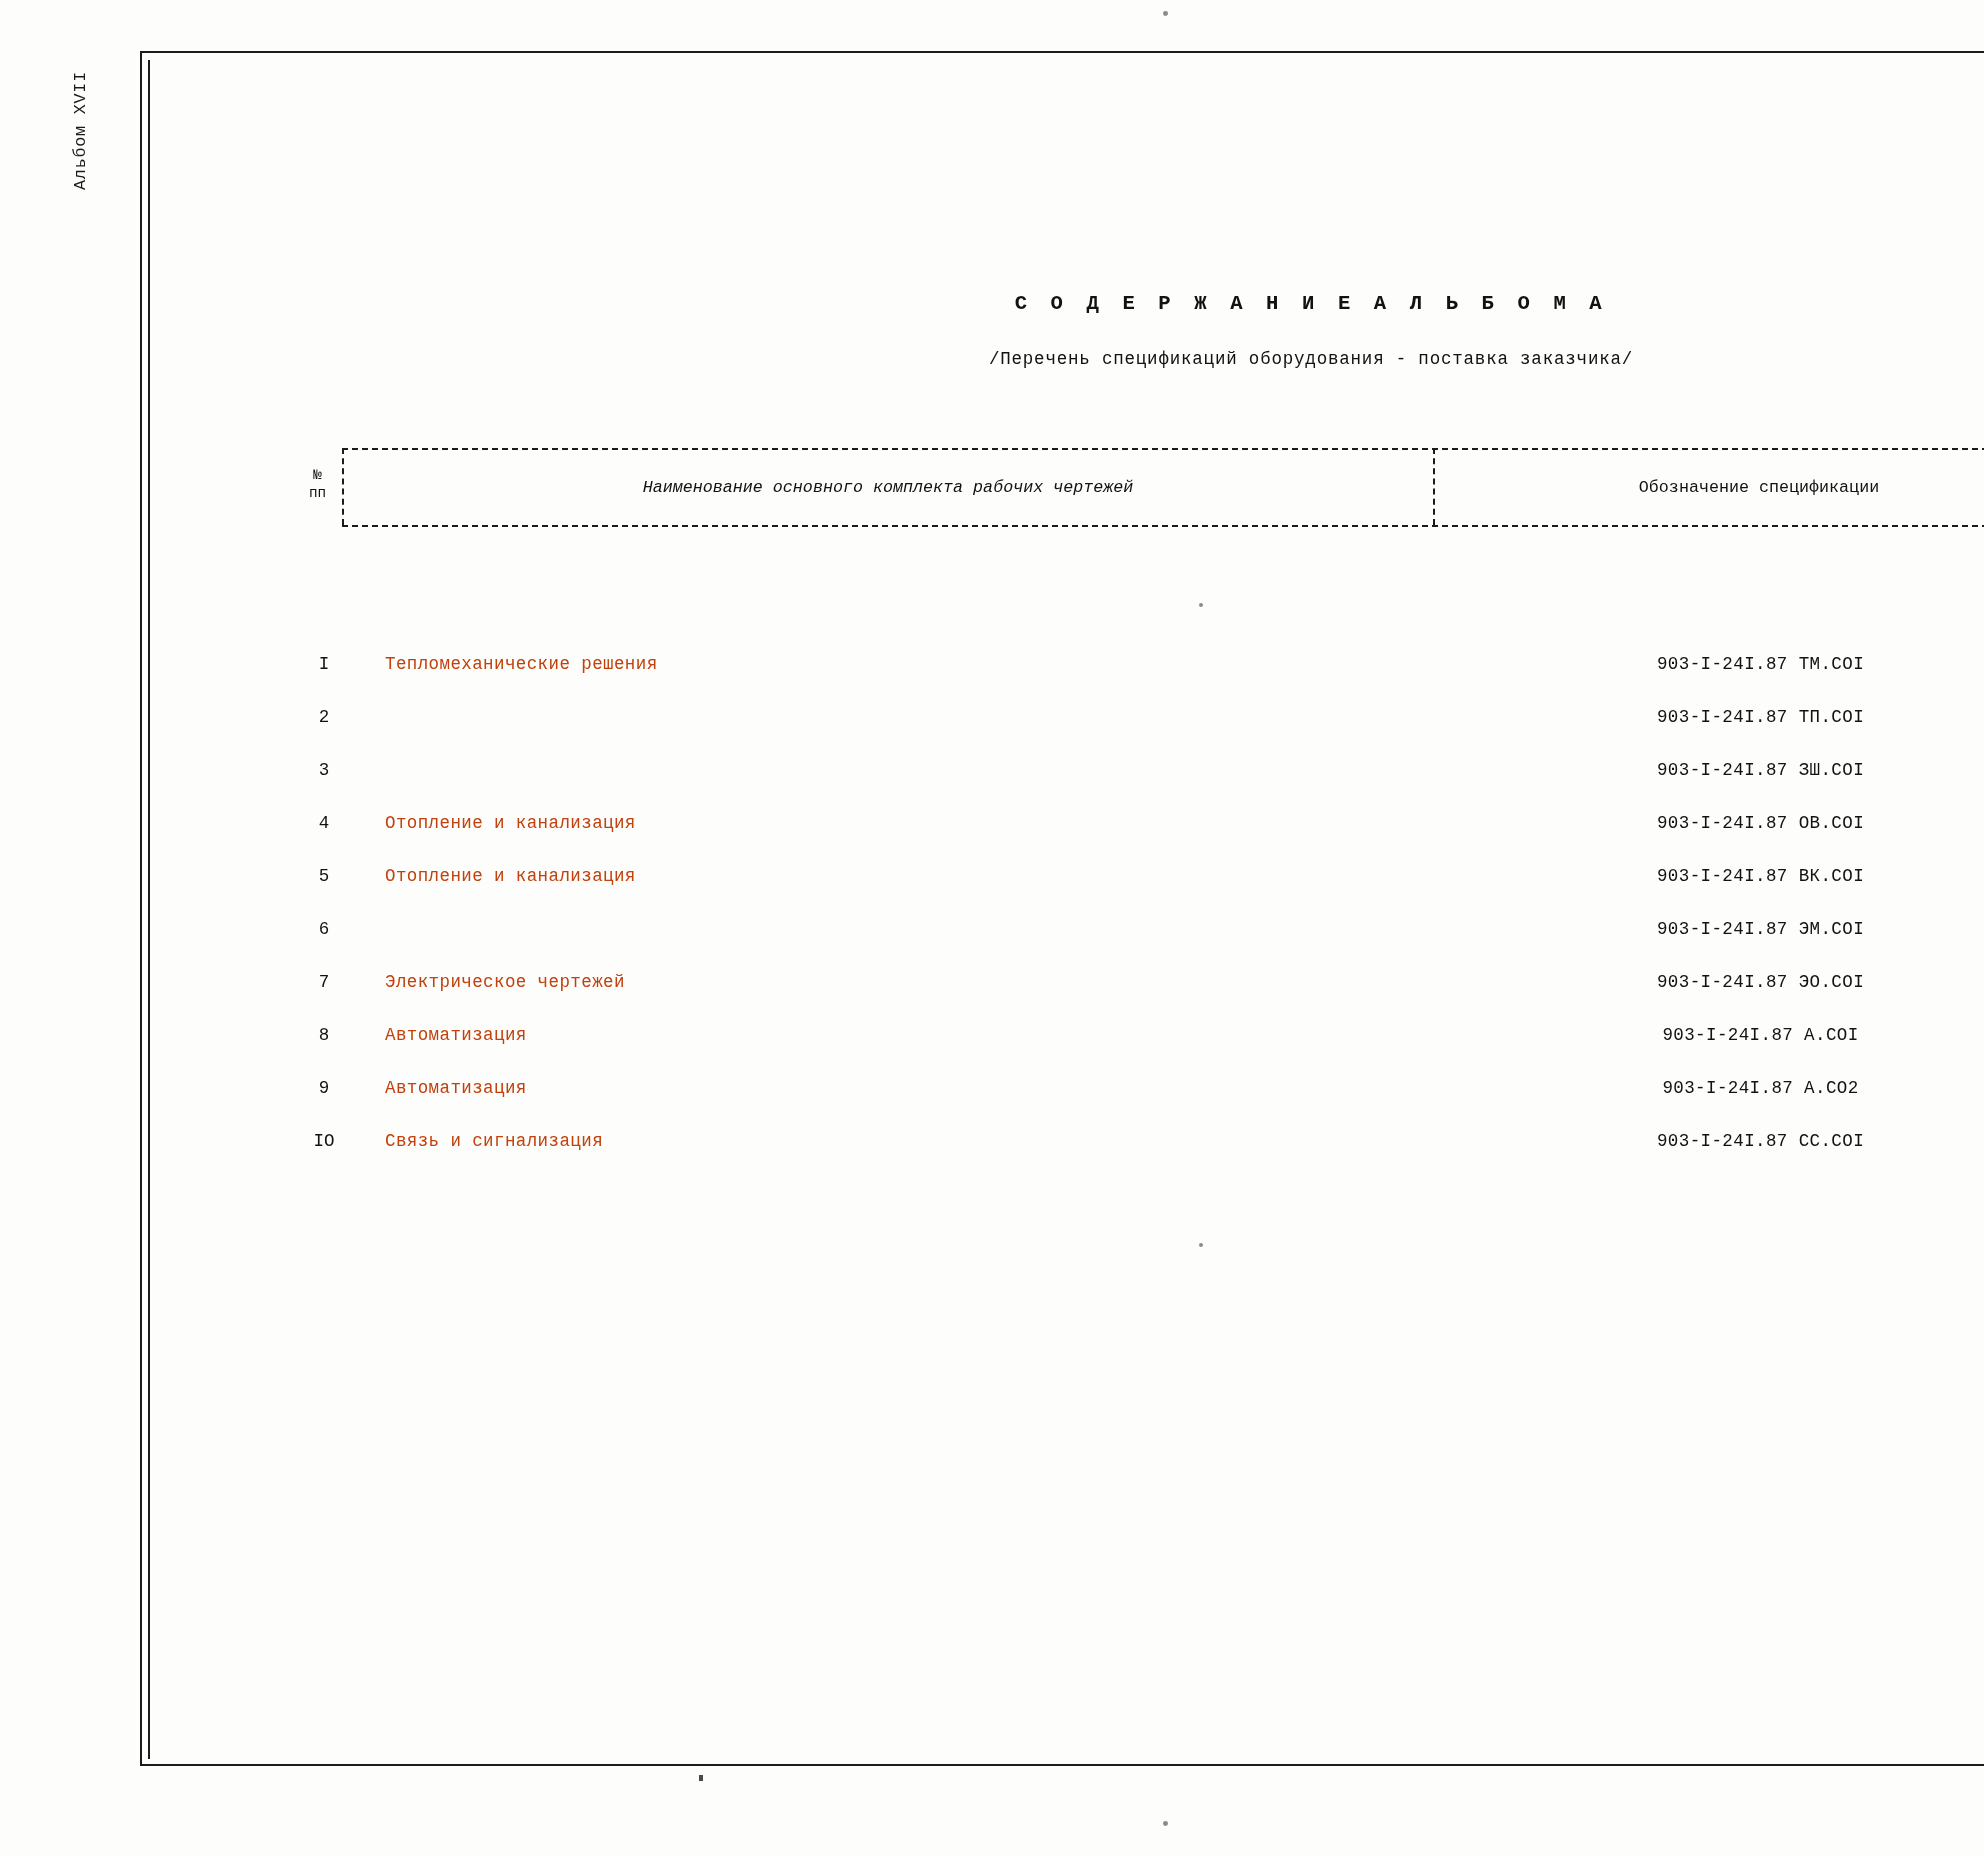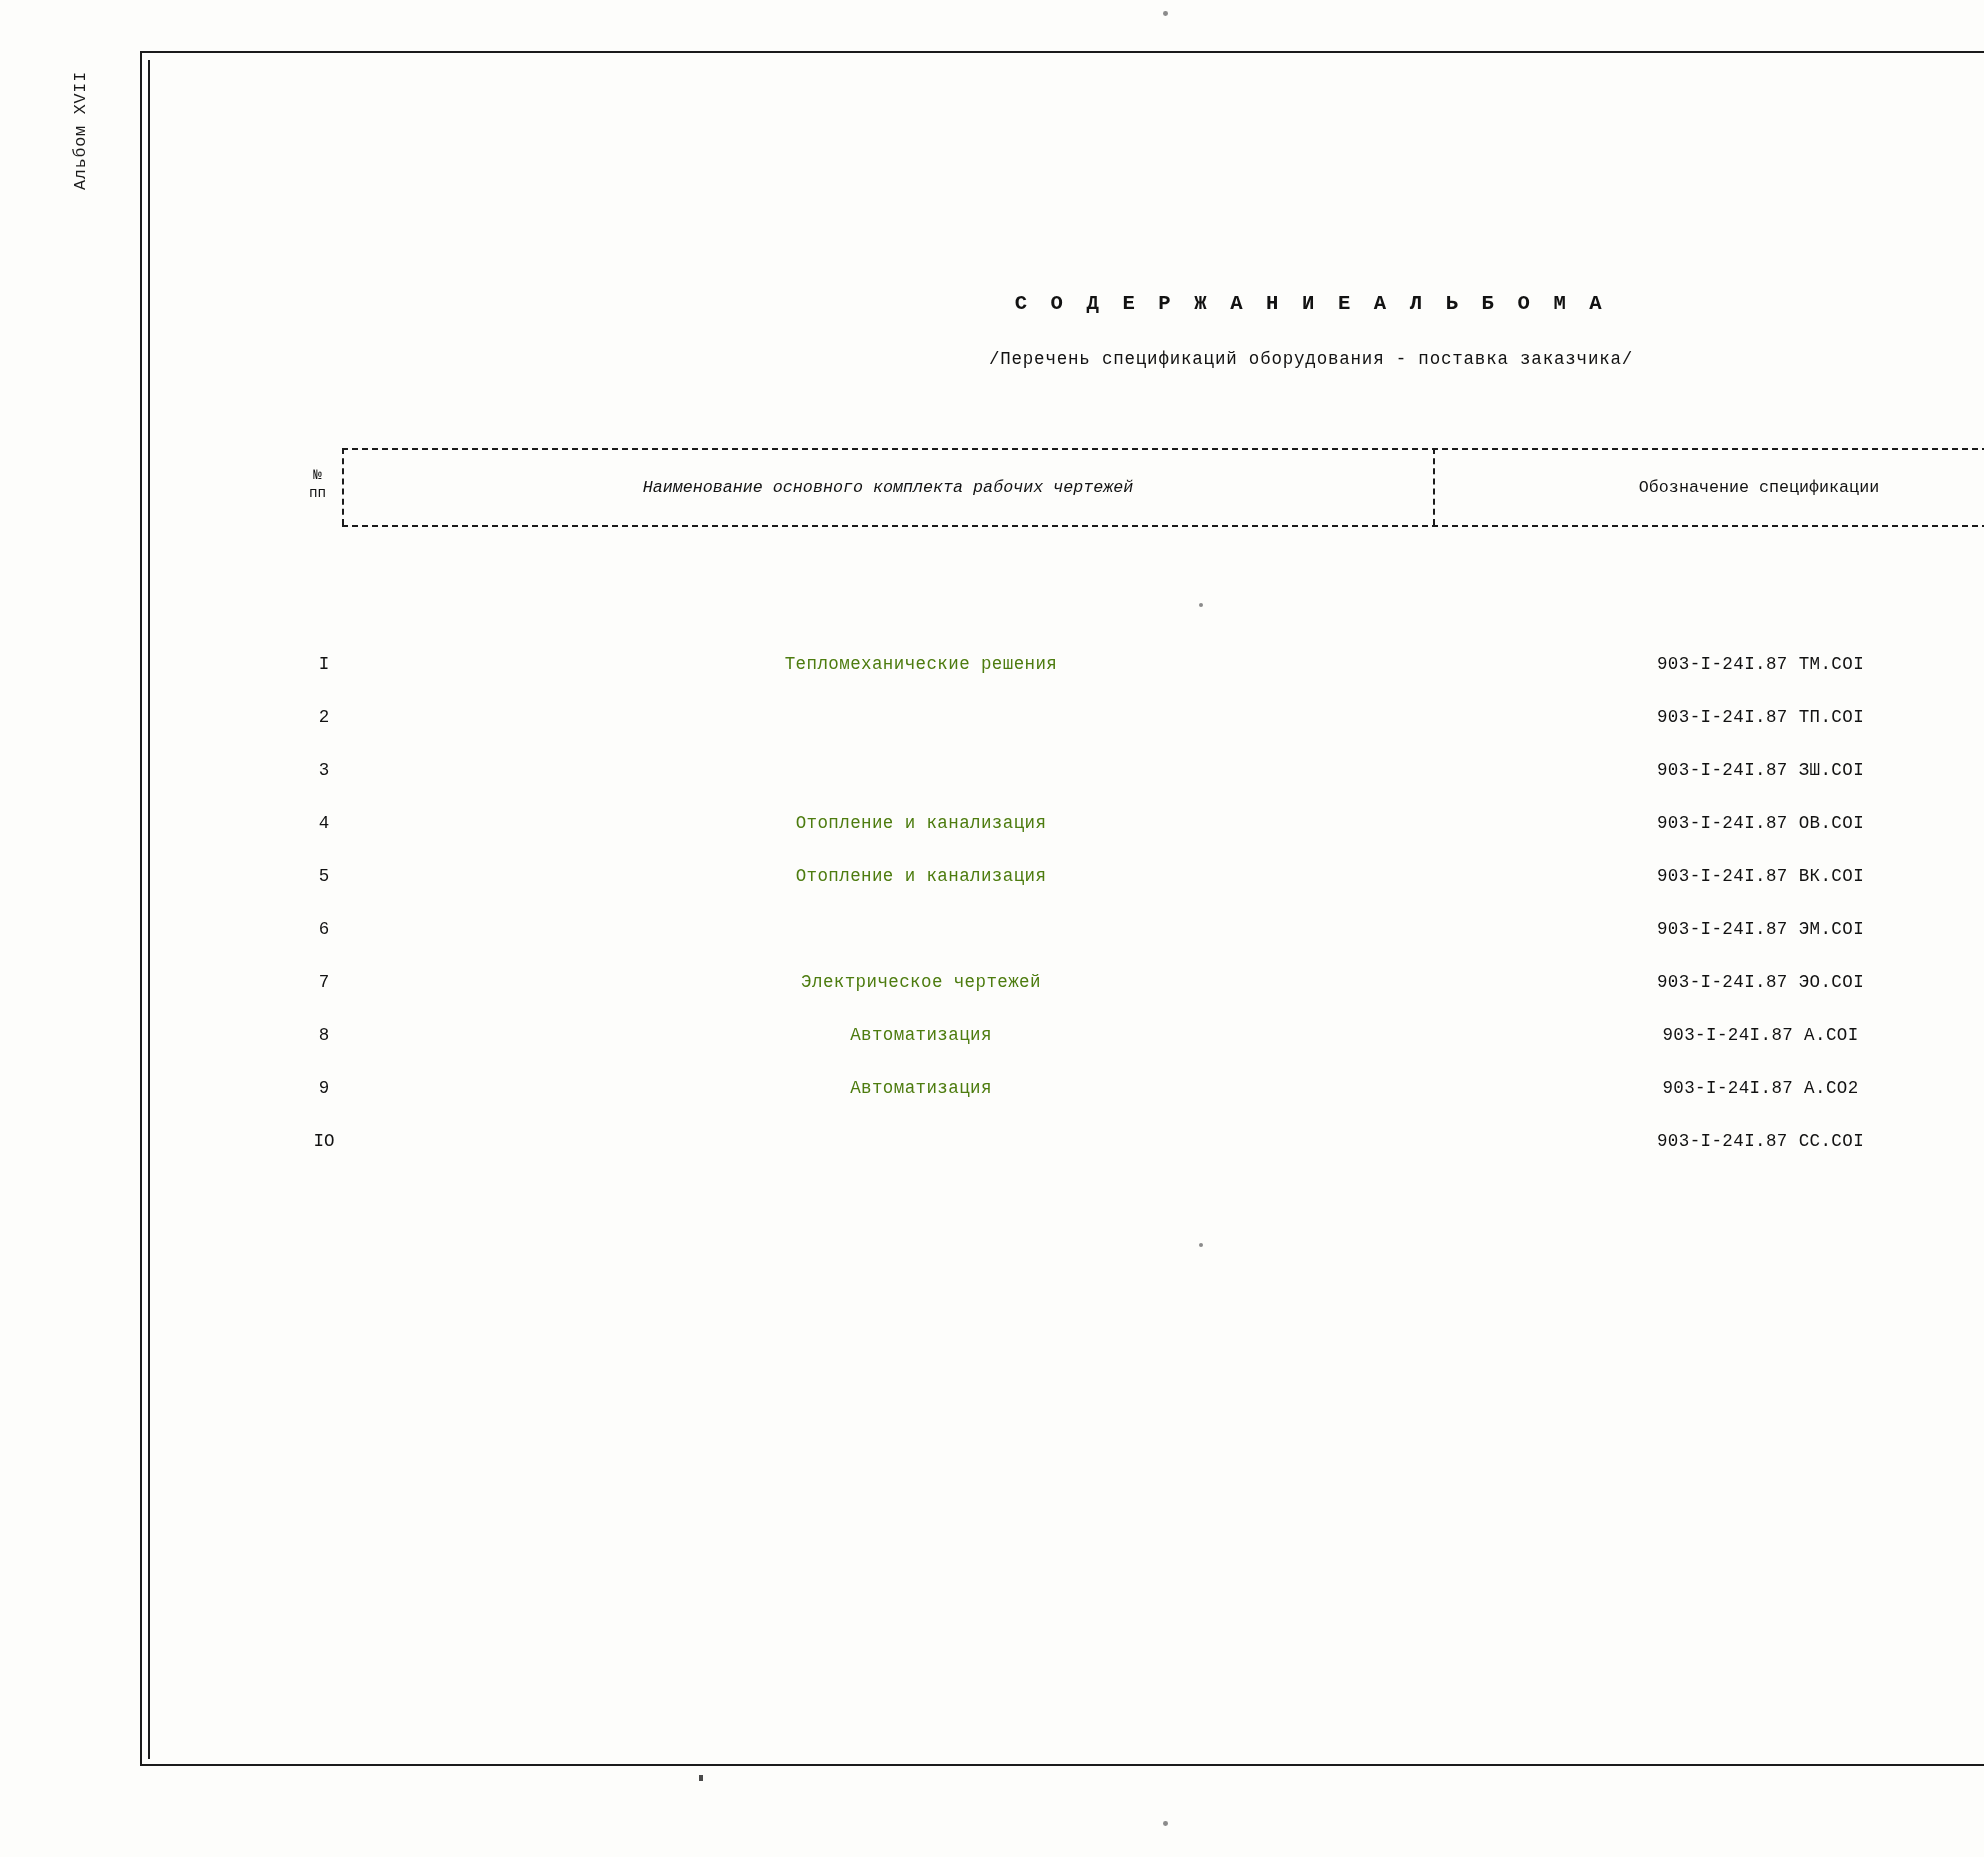--- a/index.html
+++ b/index.html
@@ -155,24 +155,24 @@
     width: 60px;
     text-align: center;
     font-size: 17.5px;
     color: #121212;
   }
   .c-name {
     position: absolute;
     left: 91px;
     top: 0;
     width: 1072px;
-    text-align: center;
+    text-align: left;
     font-size: 17.5px;
     letter-spacing: 0.4px;
-    color: #4d7c0f;
+    color: #c2410c;
   }
   .c-spec {
     position: absolute;
     left: 1143px;
     top: 0;
     width: 647px;
     text-align: center;
     font-size: 17.5px;
     letter-spacing: 0.4px;
     color: #121212;
@@ -275,20 +275,21 @@
 
   <div class="row">
     <div class="c-num">9</div>
     <div class="c-name">Автоматизация</div>
     <div class="c-spec">903-I-24I.87 А.СО2</div>
 
   </div>
 
   <div class="row">
     <div class="c-num">IO</div>
+    <div class="c-name">Связь и сигнализация</div>
     <div class="c-spec">903-I-24I.87 СС.СОI</div>
 
   </div>
 
 </div>
 
 <div class="mark m1"></div>
 <div class="mark m2"></div>
 <div class="mark m3"></div>
 <div class="mark m4"></div>

